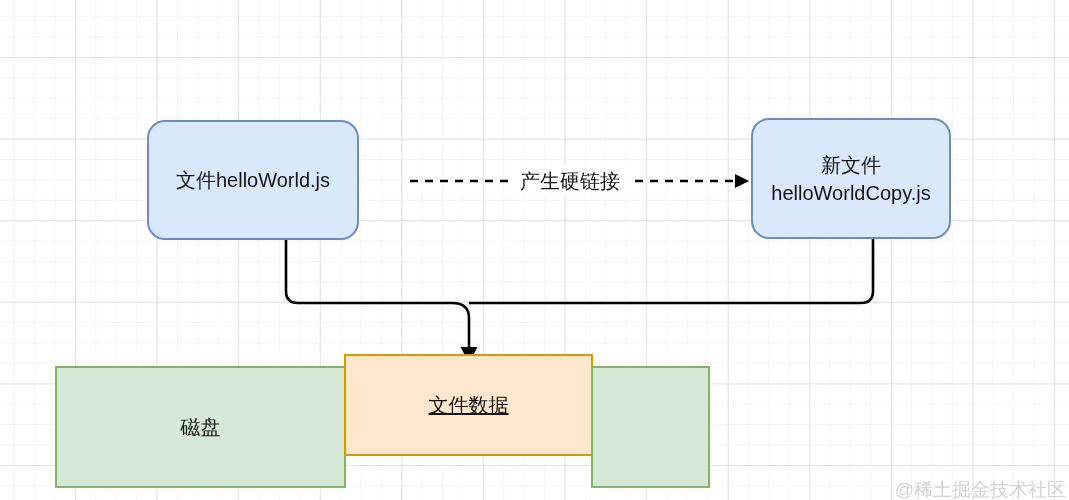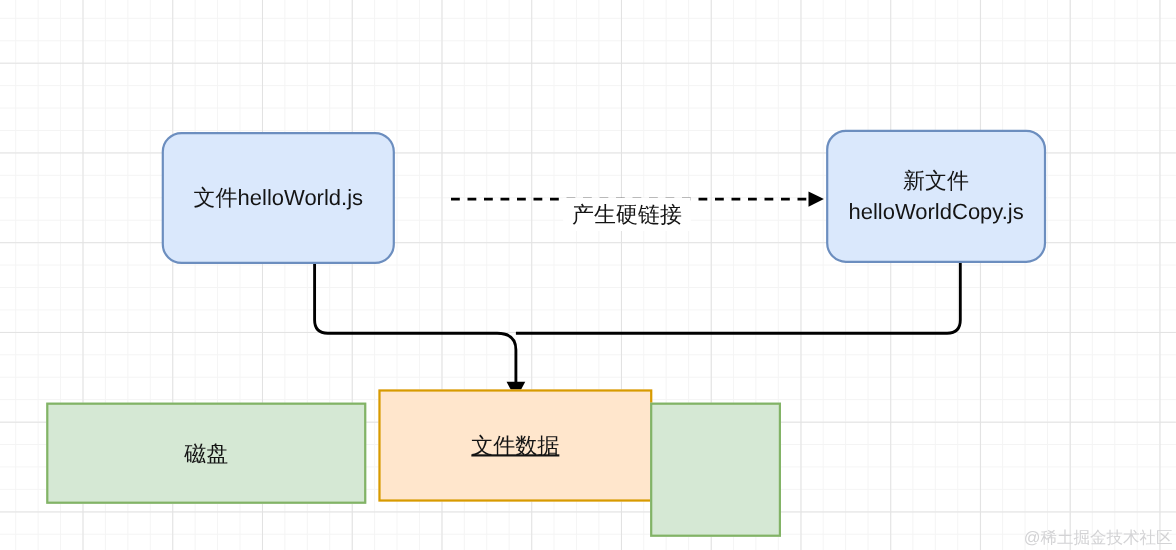--- a/index.html
+++ b/index.html
@@ -41,49 +41,49 @@
   .bar {
     position: absolute;
     box-sizing: border-box;
     display: flex;
     align-items: center;
     justify-content: center;
     font-size: 20px;
   }
   .bar-green  { background: #d5e8d4; border: 2.5px solid #82b366; }
   .bar-orange { background: #ffe6cc; border: 2.5px solid #d79b00; }
-  #disk-section      { left: 42px;  top: 366px; width: 291px; height: 92px; }
+  #disk-section      { left: 55px;  top: 366px; width: 291px; height: 122px; }
   #filedata-section  { left: 344px; top: 354px; width: 249px; height: 102px; text-decoration: underline; }
   #diskextra-section { left: 591px; top: 366px; width: 119px; height: 122px; }
 
   #edge-svg {
     position: absolute;
     left: 0; top: 0;
     width: 1069px; height: 500px;
     pointer-events: none;
   }
 
   #hardlink-label {
     position: absolute;
-    left: 512px; top: 180px;
+    left: 512px; top: 166px;
     width: 116px; height: 30px;
     background: #ffffff;
     display: flex;
     align-items: center;
     justify-content: center;
     font-size: 20px;
     white-space: nowrap;
   }
 
   .watermark {
     position: absolute;
     right: 3px;
     bottom: 2px;
     text-align: right;
-    font-size: 15px;
+    font-size: 19px;
     line-height: 16px;
   }
   .wm-line1 { color: #d3d3d5; }
   .wm-line2 { color: #bfbfc4; }
 </style>
 </head>
 <body>
 
 <div class="canvas">
 

